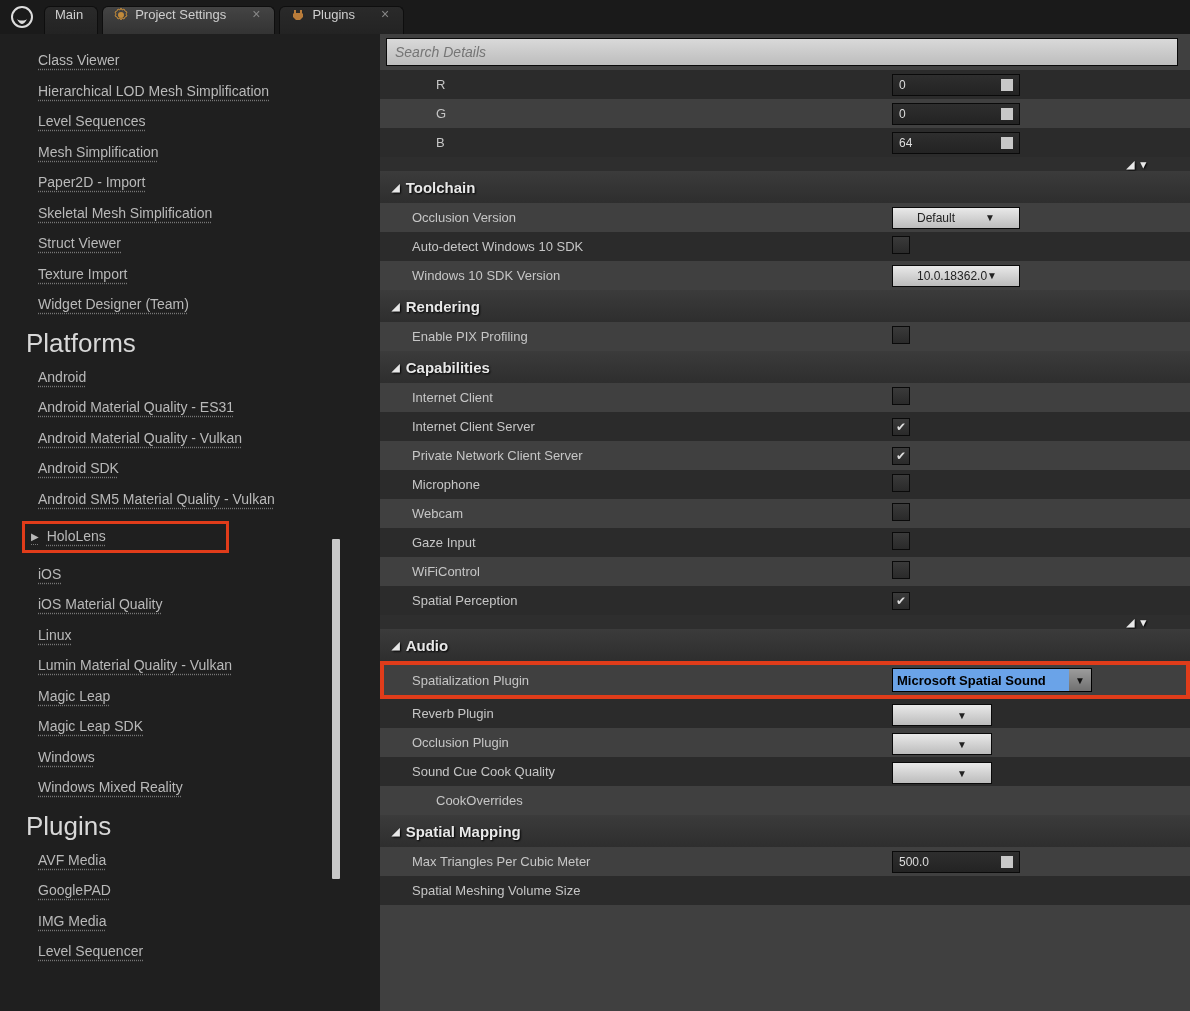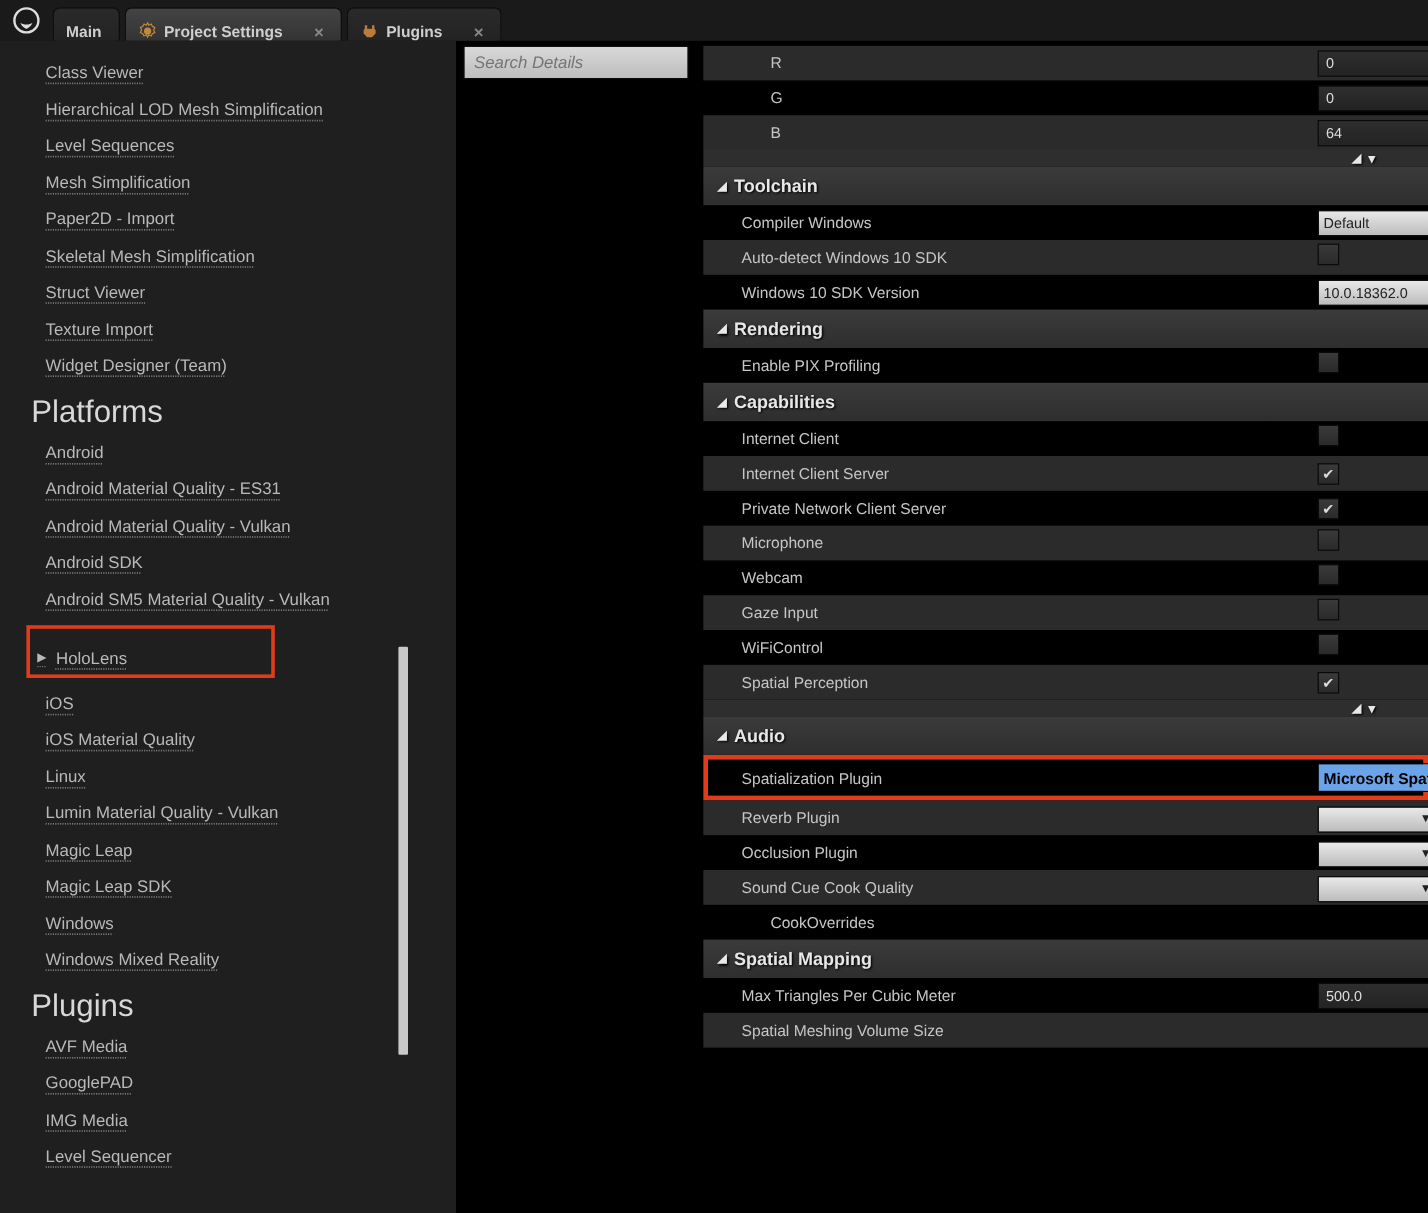--- a/index.html
+++ b/index.html
@@ -2,55 +2,55 @@
 <html><head>
 <meta charset="utf-8">
 <style>
 * { margin: 0; padding: 0; box-sizing: border-box; font-family: "Segoe UI", Tahoma, sans-serif; }
 body { background: #1a1a1a; color: #b9b9b9; width: 1190px; height: 1011px; overflow: hidden; }
 
 
 .tabbar { height: 34px; background: #1a1a1a; display: flex; align-items: flex-end; padding-left: 0; }
 .logo { width: 44px; height: 34px; display: flex; align-items: center; justify-content: center; }
 .logo svg { width: 24px; height: 24px; }
-.tab { height: 28px; display: flex; align-items: flex-end; padding: 0 14px 0 10px; margin-right: 4px; background: linear-gradient(#2a2a2a,#232323); border-top-left-radius: 6px; border-top-right-radius: 6px; font-size: 13px; color: #cfcfcf; border: 1px solid #0e0e0e; border-bottom: none; position: relative; cursor: pointer; font-weight: bold; }
+.tab { height: 28px; display: flex; align-items: flex-start; padding: 0 14px 0 10px; margin-right: 4px; background: linear-gradient(#2a2a2a,#232323); border-top-left-radius: 6px; border-top-right-radius: 6px; font-size: 13px; color: #cfcfcf; border: 1px solid #0e0e0e; border-bottom: none; position: relative; cursor: pointer; }
 .tab.active { background: linear-gradient(#444,#333); }
 .tab .icon { width: 16px; height: 16px; margin-right: 6px; }
 .tab .close { margin-left: 26px; color: #888; font-size: 14px; line-height: 1; }
 
 
 .main { display: flex; height: calc(1011px - 34px); }
 
 
 .sidebar { width: 380px; background: #1f1f1f; padding: 18px 0 0 22px; overflow: hidden; position: relative; }
 .side-heading { font-size: 26px; color: #d8d8d8; margin: 14px 0 10px 4px; font-weight: 400; }
 .side-item { display: block; font-size: 14px; color: #b9b9b9; text-decoration: underline dotted #777; text-underline-offset: 4px; margin: 0 0 13px 16px; cursor: pointer; line-height: 1.25; width: fit-content; }
-.side-item.hl { border: 3px solid #e03c1a; padding: 16px 120px 4px 6px; margin-left: 0; text-decoration: underline dotted #777; display: flex; align-items: center; }
+.side-item.hl { border: 3px solid #e03c1a; padding: 4px 120px 4px 6px; margin-left: 0; text-decoration: underline dotted #777; display: flex; align-items: center; }
 .side-item.hl::before { content: "▶"; font-size: 10px; margin-right: 8px; color: #b9b9b9; }
 .scroll-thumb { position: absolute; right: 40px; top: 505px; width: 8px; height: 340px; background: #c8c8c8; border-radius: 1px; }
 
 
-.panel { flex: 1; background: #000000; display: flex; overflow: hidden; }
+.panel { flex: 1; background: #404040; display: flex; flex-direction: column; overflow: hidden; }
 .search { margin: 4px 0 0 6px; }
 .search input { width: calc(100% - 12px); height: 28px; background: linear-gradient(#d9d9d9,#bdbdbd); border: 1px solid #0a0a0a; color: #555; font-size: 14px; padding: 0 8px; font-style: italic; }
 .scroll-area { flex: 1; overflow: hidden; margin-top: 4px; }
 
 
 .row { display: flex; align-items: center; height: 29px; padding-left: 32px; }
 .row.alt { background: #2b2b2b; }
 .row .lbl { flex: 0 0 480px; font-size: 13px; color: #c6c6c6; }
 .row.sub .lbl { padding-left: 24px; }
 .row .ctl { flex: 0 0 260px; }
 .section { height: 32px; background: linear-gradient(#3b3b3b,#2e2e2e); display: flex; align-items: center; padding-left: 12px; font-size: 15px; color: #e8e8e8; font-weight: 600; position: relative; text-shadow: 1px 1px 2px #000; }
 .section::before { content: "◢"; font-size: 10px; margin-right: 6px; transform: rotate(0deg); }
 
 
 .spin { display: inline-flex; align-items: center; background: linear-gradient(#2e2e2e,#232323); border: 1px solid #0a0a0a; height: 22px; width: 128px; padding: 0 6px; color: #ddd; font-size: 12px; justify-content: space-between; }
 .spin .spinbtn { width: 12px; height: 12px; background: #c8c8c8; display:inline-block; }
-.dropdown { display: inline-flex; align-items: center; justify-content: space-between; background: linear-gradient(#e9e9e9,#bcbcbc); border: 1px solid #0a0a0a; height: 22px; width: 128px; padding: 0 4px; color: #222; font-size: 12px; }
+.dropdown { display: inline-flex; align-items: center; justify-content: space-between; background: linear-gradient(#e9e9e9,#bcbcbc); border: 1px solid #0a0a0a; height: 22px; width: 128px; padding: 0 24px; color: #222; font-size: 12px; }
 .dropdown.small { width: 100px; }
 .dropdown .arrow { font-size: 10px; }
 .check { width: 18px; height: 18px; background: linear-gradient(#3a3a3a,#2a2a2a); border: 1px solid #0a0a0a; display: inline-flex; align-items: center; justify-content: center; }
 .check.on::after { content: "✔"; color: #ddd; font-size: 12px; }
 
 
 .hl-row { border: 4px solid #e03c1a; padding-left: 28px !important; }
 .hl-dropdown { display: inline-flex; align-items: center; height: 24px; width: 200px; border: 1px solid #000; }
 .hl-dropdown .txt { flex: 1; background: #6aa3e8; color: #000; font-size: 13px; font-weight: 600; padding: 0 4px; height: 100%; display: flex; align-items: center; }
 .hl-dropdown .btn { width: 22px; height: 100%; background: linear-gradient(#9c9c9c,#707070); display: flex; align-items: center; justify-content: center; font-size: 10px; color: #111; }
@@ -153,21 +153,21 @@
             </span></span>
         </div>
       <div class="section" style="height:14px;background:#2e2e2e;justify-content:flex-end;padding-right:44px">
           <span style="font-size:11px">▾</span>
         </div>
 
       <div class="section">
           <span>Toolchain</span>
         </div>
       <div class="row">
-          <span class="lbl">Compiler Windows</span>
+          <span class="lbl">Occlusion Version</span>
         <span class="ctl"><span class="dropdown">
               <span>Default</span>
               <span class="arrow">▼</span>
             </span></span>
         </div>
       <div class="row alt">
           <span class="lbl">Auto-detect Windows 10 SDK</span>
         <span class="ctl"><span class="check"></span></span>
         </div>
       <div class="row">

